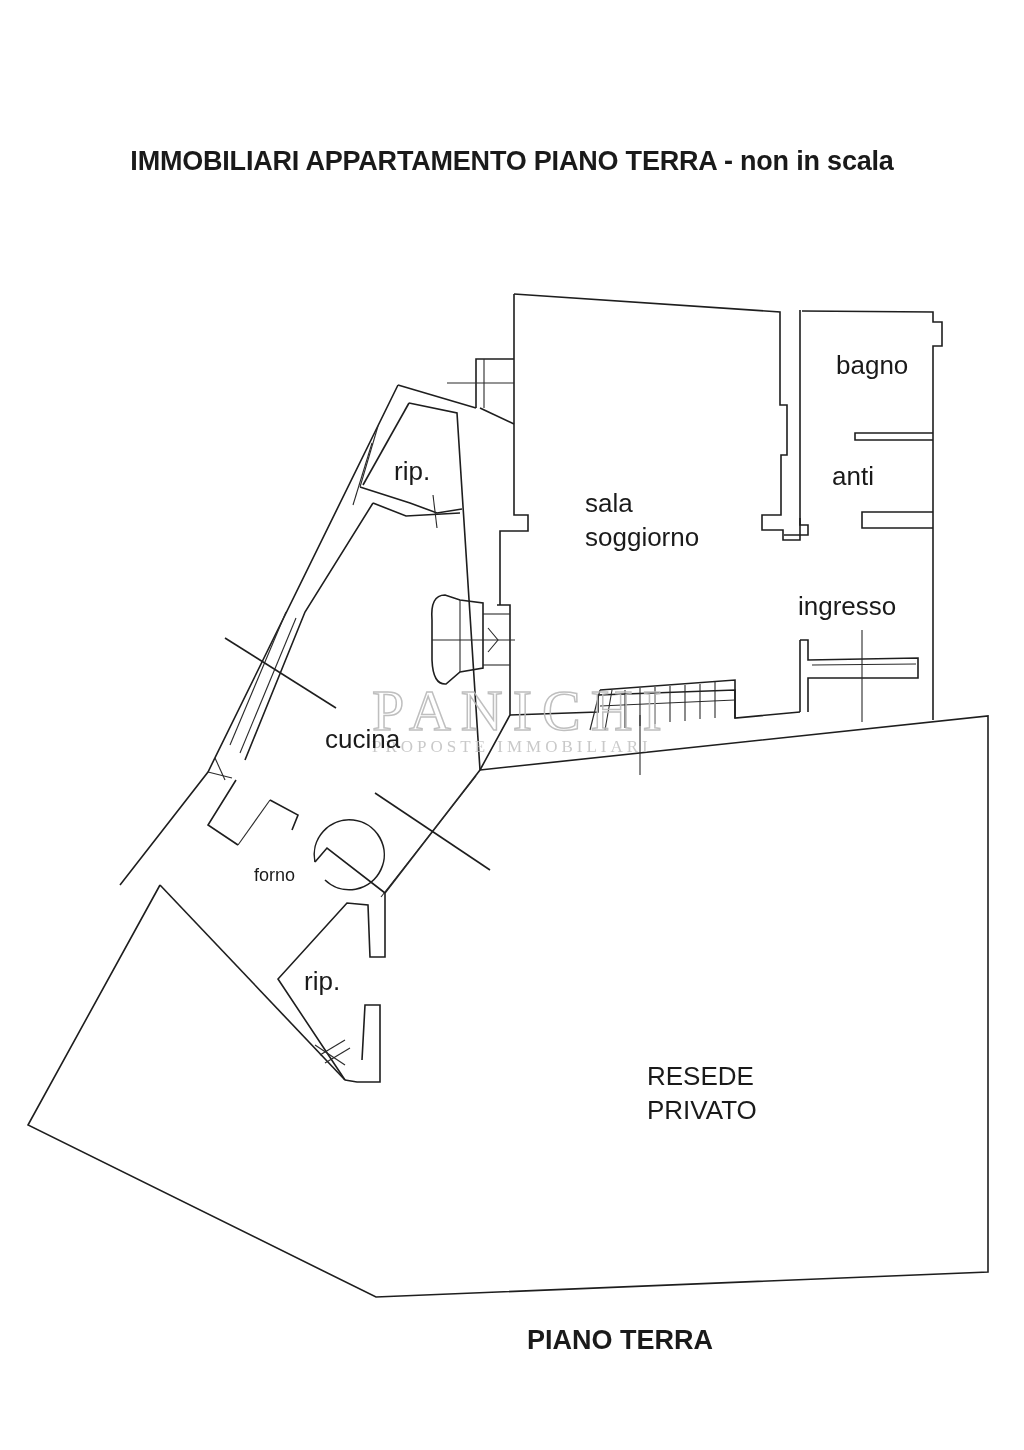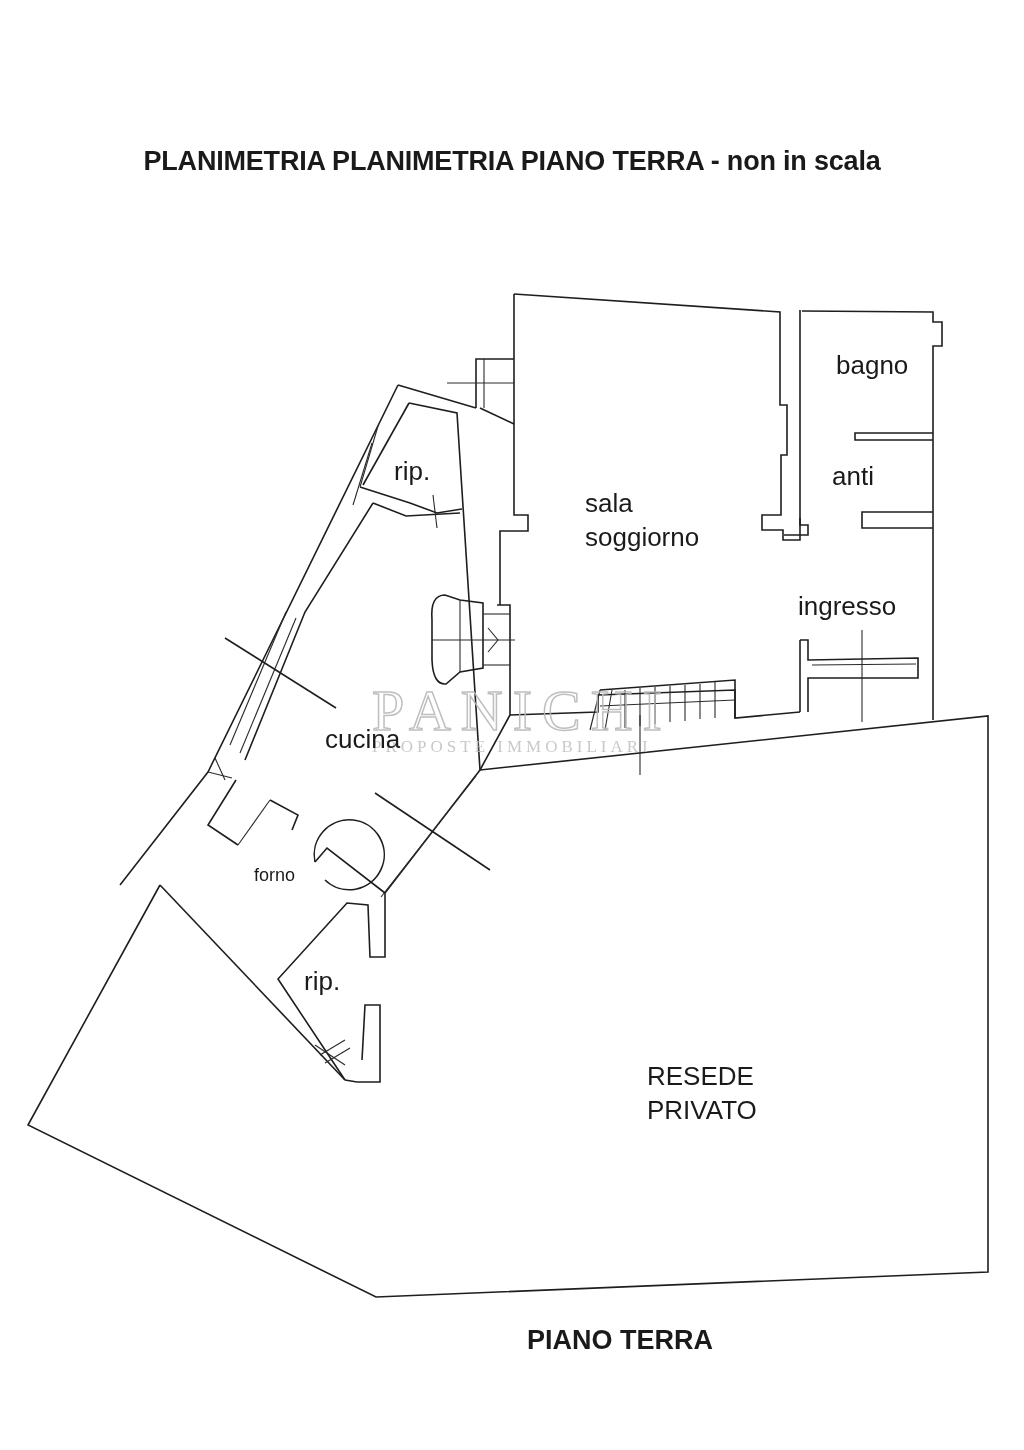--- a/index.html
+++ b/index.html
@@ -14,21 +14,21 @@
   .thin { fill: none; stroke: #2a2a2a; stroke-width: 1.1; }
   .lbl { font-family: "Liberation Sans", sans-serif; font-size: 26px; fill: #1a1a1a; }
   .lbl-sm { font-family: "Liberation Sans", sans-serif; font-size: 18px; fill: #1a1a1a; }
   .wm { font-family: "Liberation Serif", serif; font-size: 58px; fill: none;
         stroke: #b9b9b9; stroke-width: 1.5; letter-spacing: 10px; }
   .wm-sub { font-family: "Liberation Serif", serif; font-size: 17px; fill: #c4c4c4; letter-spacing: 4px; }
 </style>
 </head>
 <body>
 
-<div class="title">PLANIMETRIA PLANIMETRIA PIANO TERRA - non in scala</div>
+<div class="title">IMMOBILIARI APPARTAMENTO PIANO TERRA - non in scala</div>
 
 <svg class="plan" width="1024" height="1450" viewBox="0 0 1024 1450" xmlns="http://www.w3.org/2000/svg">
 
   <g>
     <polyline class="wall" points="480,770 988,716 988,1272 376,1297 28,1125 160,885"></polyline>
   </g>
 
   <g>
     <polyline class="wall" points="514,294 780,312 780,405 787,405 787,455 781,455 781,515 762,515 762,530 783,530 783,540 800,540 800,518"></polyline>
     <polyline class="wall" points="514,294 514,515 528,515 528,531 500,531 500,605"></polyline>

